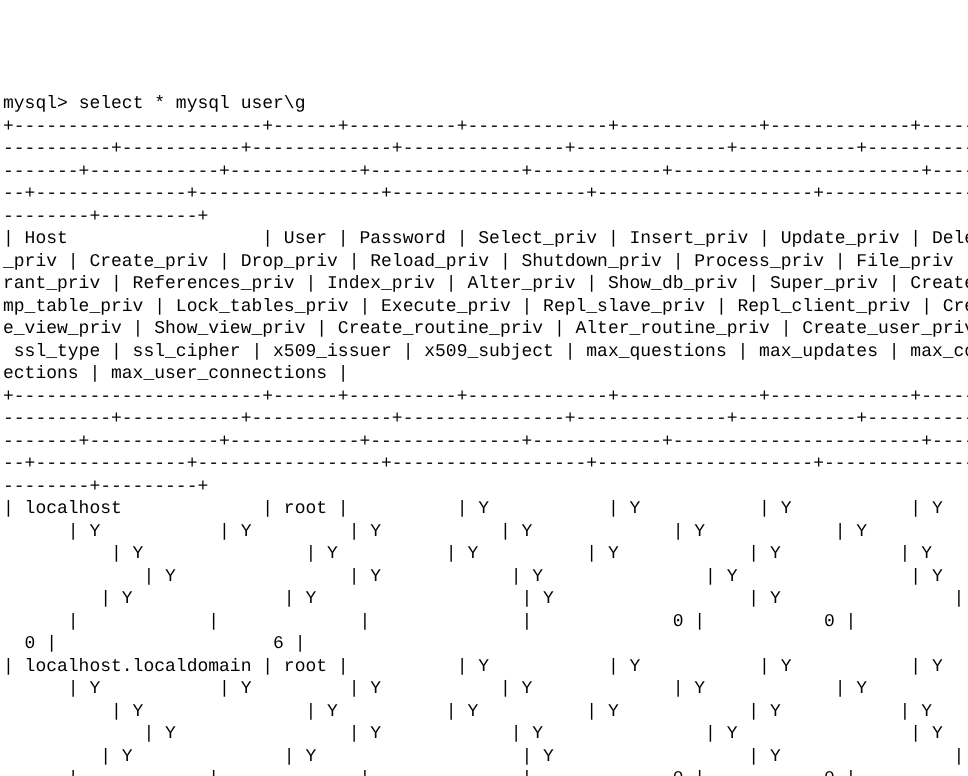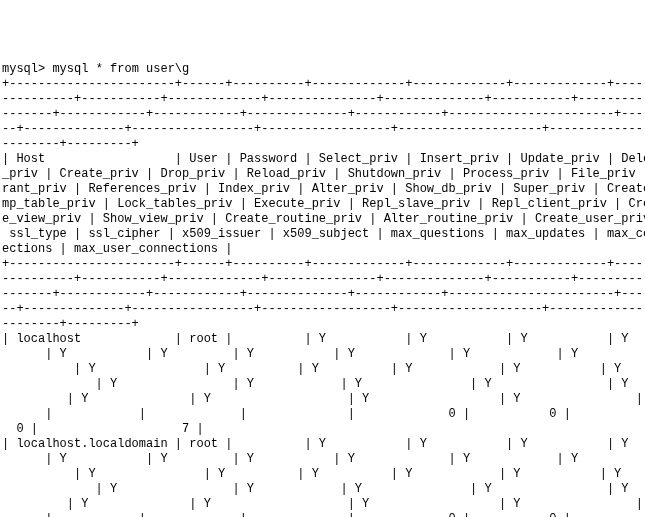--- a/index.html
+++ b/index.html
@@ -16,21 +16,21 @@
     }
     .terminal {
       white-space: pre;
     }
   </style>
 </head>
 <body>
 
 
 
-<div class="terminal"><span>mysql&gt; </span><span>mysql * from user\g</span>
+<div class="terminal"><span>mysql&gt; </span><span>select * mysql user\g</span>
 <span>+-----------------------+------+----------+-------------+-------------+-------------+-------------+---</span>
 <span>----------+-----------+-------------+---------------+--------------+-----------+------------+--------</span>
 <span>-------+------------+------------+--------------+------------+-----------------------+----------------</span>
 <span>--+--------------+-----------------+------------------+--------------------+--------------------+----</span>
 <span>--------+---------+</span>
 <span>| Host                  | User | Password | Select_priv | Insert_priv | Update_priv | Delete</span>
 <span>_priv | Create_priv | Drop_priv | Reload_priv | Shutdown_priv | Process_priv | File_priv | G</span>
 <span>rant_priv | References_priv | Index_priv | Alter_priv | Show_db_priv | Super_priv | Create_t</span>
 <span>mp_table_priv | Lock_tables_priv | Execute_priv | Repl_slave_priv | Repl_client_priv | Creat</span>
 <span>e_view_priv | Show_view_priv | Create_routine_priv | Alter_routine_priv | Create_user_priv |</span>
@@ -40,21 +40,21 @@
 <span>----------+-----------+-------------+---------------+--------------+-----------+------------+--------</span>
 <span>-------+------------+------------+--------------+------------+-----------------------+----------------</span>
 <span>--+--------------+-----------------+------------------+--------------------+--------------------+----</span>
 <span>--------+---------+</span>
 <span>| localhost             | root |          | Y           | Y           | Y           | Y     </span>
 <span>      | Y           | Y         | Y           | Y             | Y            | Y           | Y</span>
 <span>          | Y               | Y          | Y          | Y            | Y           | Y        </span>
 <span>             | Y                | Y            | Y               | Y                | Y       </span>
 <span>         | Y              | Y                   | Y                  | Y                |    </span>
 <span>      |            |             |              |             0 |           0 |             </span>
-<span>  0 |                    7 |</span>
+<span>  0 |                    6 |</span>
 <span>| localhost.localdomain | root |          | Y           | Y           | Y           | Y     </span>
 <span>      | Y           | Y         | Y           | Y             | Y            | Y           | Y</span>
 <span>          | Y               | Y          | Y          | Y            | Y           | Y        </span>
 <span>             | Y                | Y            | Y               | Y                | Y       </span>
 <span>         | Y              | Y                   | Y                  | Y                |    </span>
 <span>      |            |             |              |             0 |           0 |             </span></div>
 
 
 
 

